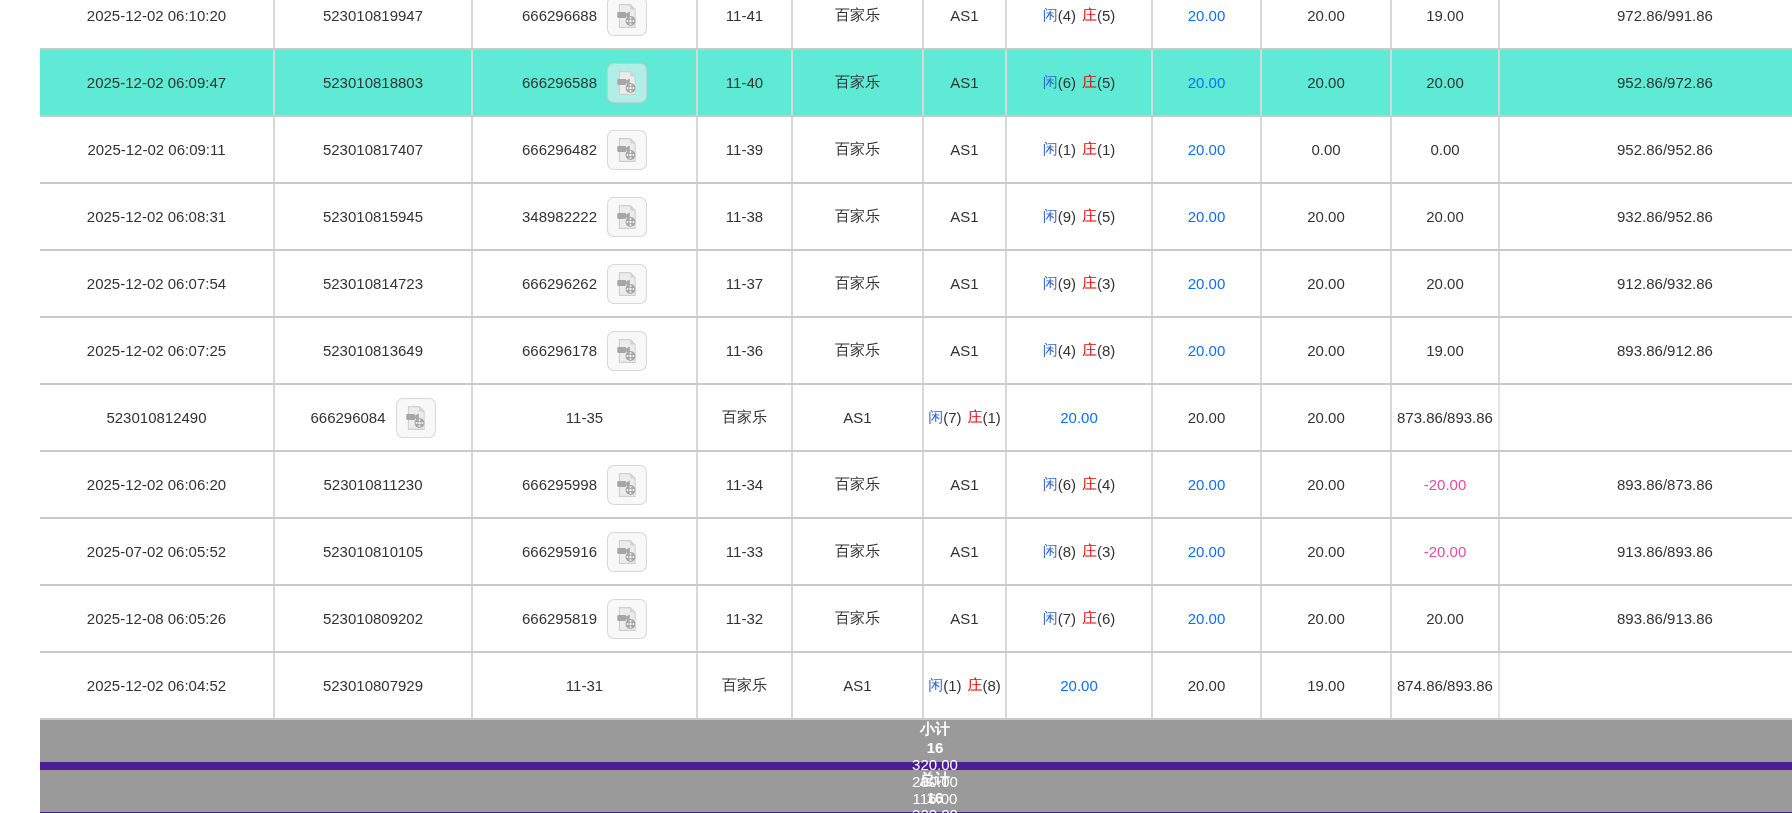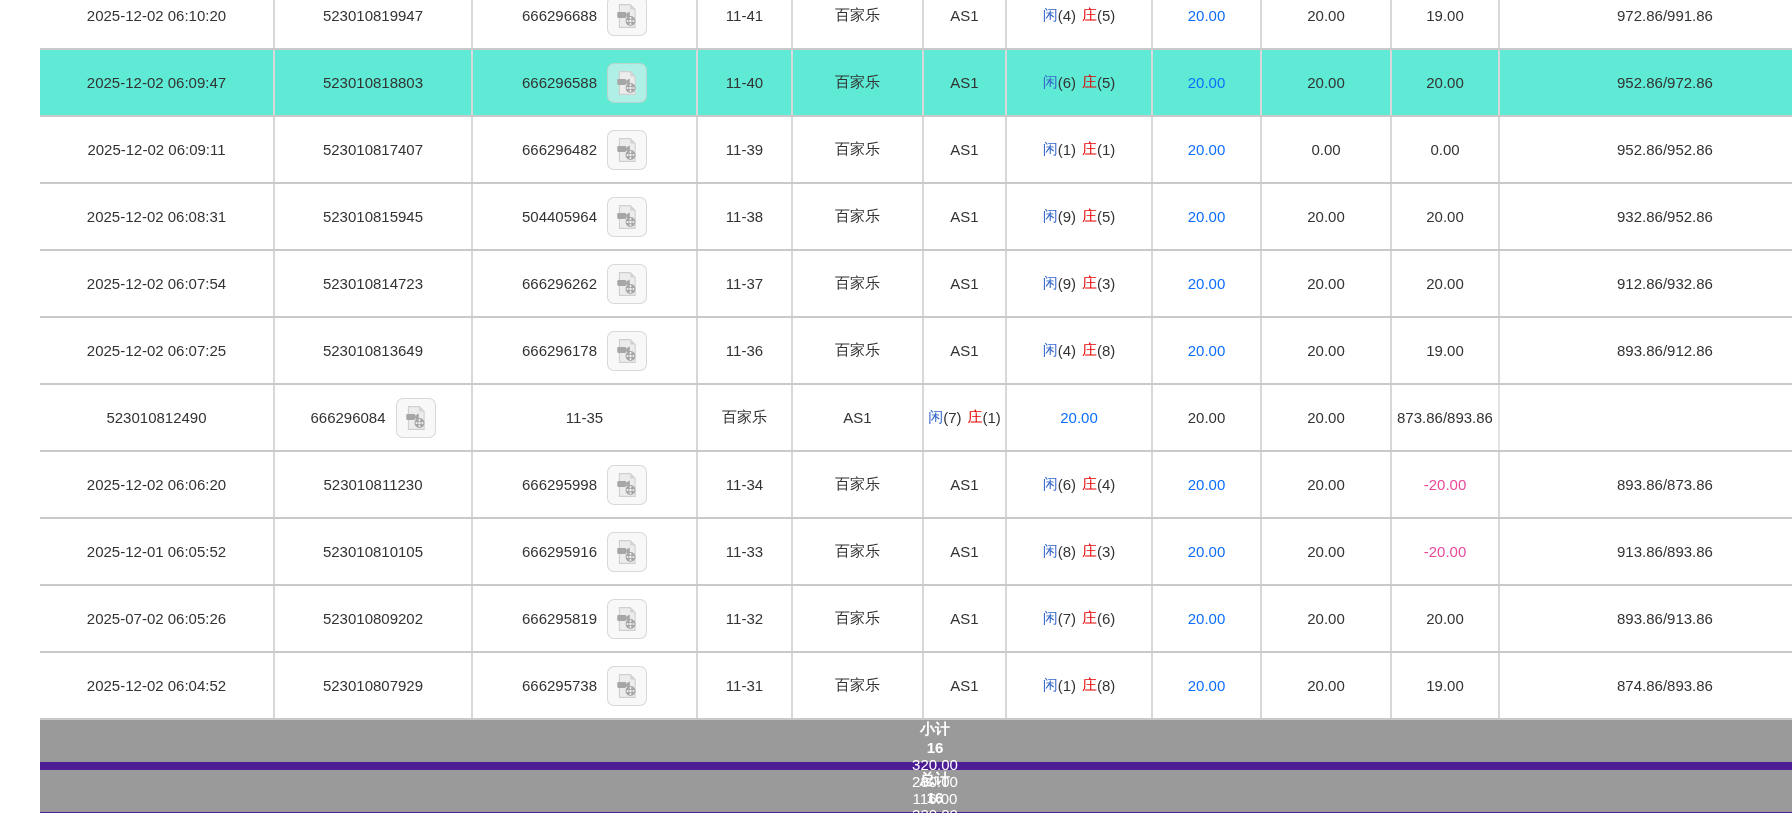--- a/index.html
+++ b/index.html
@@ -255,21 +255,21 @@
     </div>
 
     <div class="row">
       <div class="cell">
           <span>2025-12-02 06:08:31</span>
         </div>
       <div class="cell">
           <span>523010815945</span>
         </div>
       <div class="cell">
-        <span>504405964</span>
+        <span>348982222</span>
         <button class="vid-btn">
           <span style="display:flex">
             <svg width="26" height="26" viewBox="0 0 24 24" xmlns="http://www.w3.org/2000/svg">
               <path d="M5 1.5 h10 l4.5 4.5 v16.5 h-14.5 z" fill="#ececec" stroke="#cfcfcf" stroke-width="1"></path>
               <path d="M15 1.5 v4.5 h4.5 z" fill="#d2d2d2"></path>
               <rect x="3" y="8.2" width="8.2" height="5.6" rx="1" fill="#a6a6a6"></rect>
               <polygon points="11.2,9.6 14.6,7.9 14.6,14.1 11.2,12.4" fill="#a6a6a6"></polygon>
               <circle cx="15.2" cy="16.6" r="4.6" fill="#a6a6a6"></circle>
               <circle cx="15.2" cy="16.6" r="1.1" fill="#f4f4f4"></circle>
               <circle cx="15.2" cy="13.9" r="0.9" fill="#f4f4f4"></circle>
@@ -526,21 +526,21 @@
       <div class="cell">
           <span class="neg">-20.00</span>
         </div>
       <div class="cell">
           <span>893.86/873.86</span>
         </div>
     </div>
 
     <div class="row">
       <div class="cell">
-          <span>2025-12-01 06:05:52</span>
+          <span>2025-07-02 06:05:52</span>
         </div>
       <div class="cell">
           <span>523010810105</span>
         </div>
       <div class="cell">
         <span>666295916</span>
         <button class="vid-btn">
           <span style="display:flex">
             <svg width="26" height="26" viewBox="0 0 24 24" xmlns="http://www.w3.org/2000/svg">
               <path d="M5 1.5 h10 l4.5 4.5 v16.5 h-14.5 z" fill="#ececec" stroke="#cfcfcf" stroke-width="1"></path>
@@ -582,21 +582,21 @@
       <div class="cell">
           <span class="neg">-20.00</span>
         </div>
       <div class="cell">
           <span>913.86/893.86</span>
         </div>
     </div>
 
     <div class="row">
       <div class="cell">
-          <span>2025-07-02 06:05:26</span>
+          <span>2025-12-08 06:05:26</span>
         </div>
       <div class="cell">
           <span>523010809202</span>
         </div>
       <div class="cell">
         <span>666295819</span>
         <button class="vid-btn">
           <span style="display:flex">
             <svg width="26" height="26" viewBox="0 0 24 24" xmlns="http://www.w3.org/2000/svg">
               <path d="M5 1.5 h10 l4.5 4.5 v16.5 h-14.5 z" fill="#ececec" stroke="#cfcfcf" stroke-width="1"></path>
@@ -643,39 +643,20 @@
         </div>
     </div>
 
     <div class="row">
       <div class="cell">
           <span>2025-12-02 06:04:52</span>
         </div>
       <div class="cell">
           <span>523010807929</span>
         </div>
-      <div class="cell">
-        <span>666295738</span>
-        <button class="vid-btn">
-          <span style="display:flex">
-            <svg width="26" height="26" viewBox="0 0 24 24" xmlns="http://www.w3.org/2000/svg">
-              <path d="M5 1.5 h10 l4.5 4.5 v16.5 h-14.5 z" fill="#ececec" stroke="#cfcfcf" stroke-width="1"></path>
-              <path d="M15 1.5 v4.5 h4.5 z" fill="#d2d2d2"></path>
-              <rect x="3" y="8.2" width="8.2" height="5.6" rx="1" fill="#a6a6a6"></rect>
-              <polygon points="11.2,9.6 14.6,7.9 14.6,14.1 11.2,12.4" fill="#a6a6a6"></polygon>
-              <circle cx="15.2" cy="16.6" r="4.6" fill="#a6a6a6"></circle>
-              <circle cx="15.2" cy="16.6" r="1.1" fill="#f4f4f4"></circle>
-              <circle cx="15.2" cy="13.9" r="0.9" fill="#f4f4f4"></circle>
-              <circle cx="15.2" cy="19.3" r="0.9" fill="#f4f4f4"></circle>
-              <circle cx="12.5" cy="16.6" r="0.9" fill="#f4f4f4"></circle>
-              <circle cx="17.9" cy="16.6" r="0.9" fill="#f4f4f4"></circle>
-            </svg>
-          </span>
-        </button>
-      </div>
       <div class="cell">
           <span>11-31</span>
         </div>
       <div class="cell">
           <span>百家乐</span>
         </div>
       <div class="cell">
           <span>AS1</span>
         </div>
       <div class="cell result-cell">

